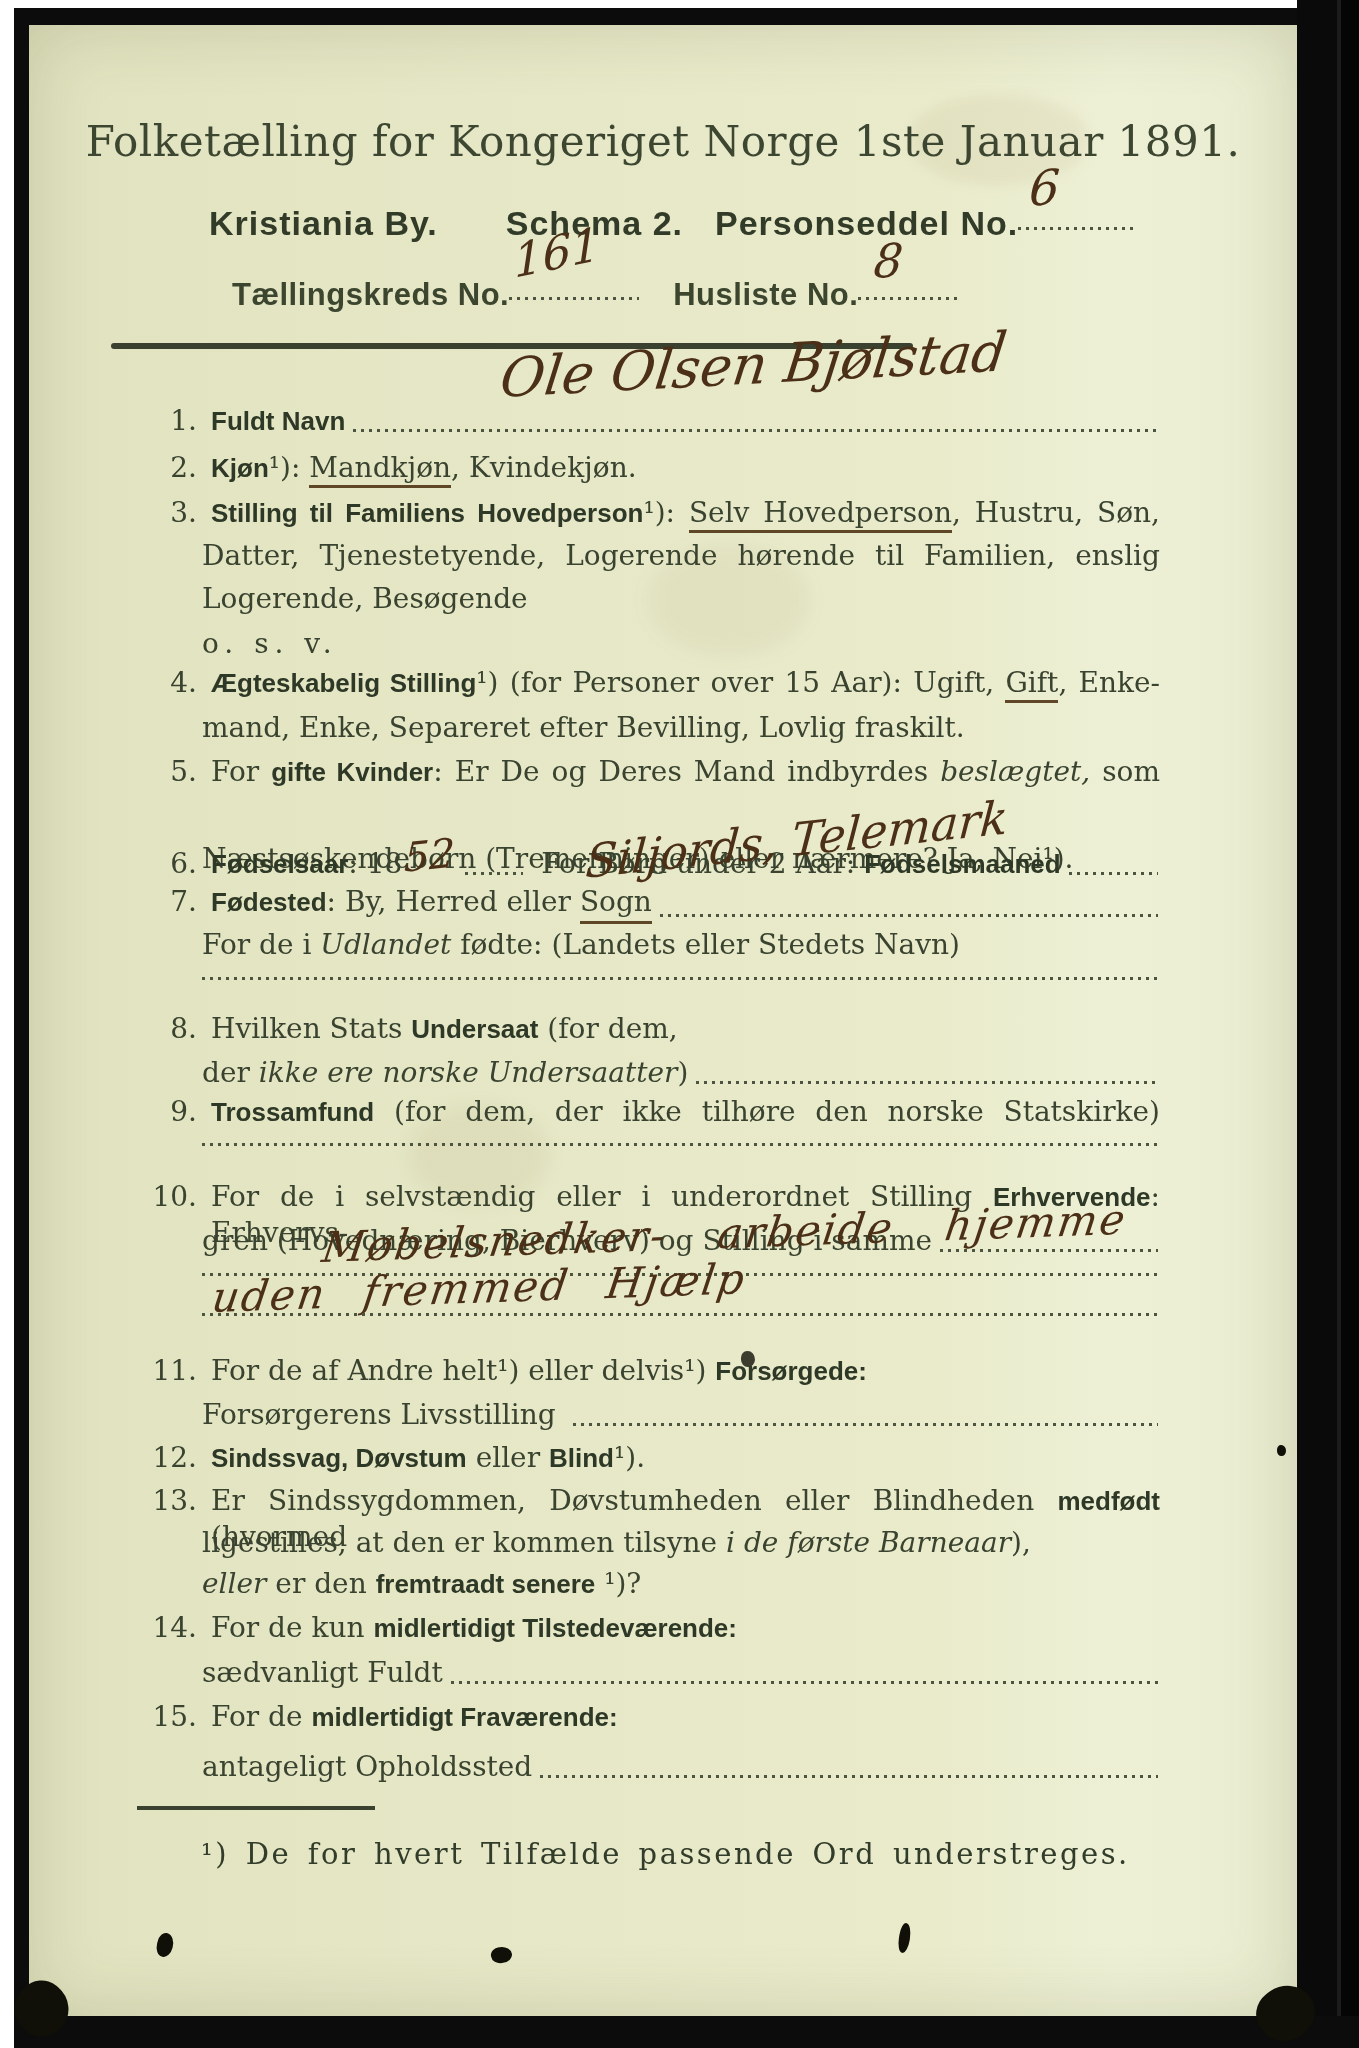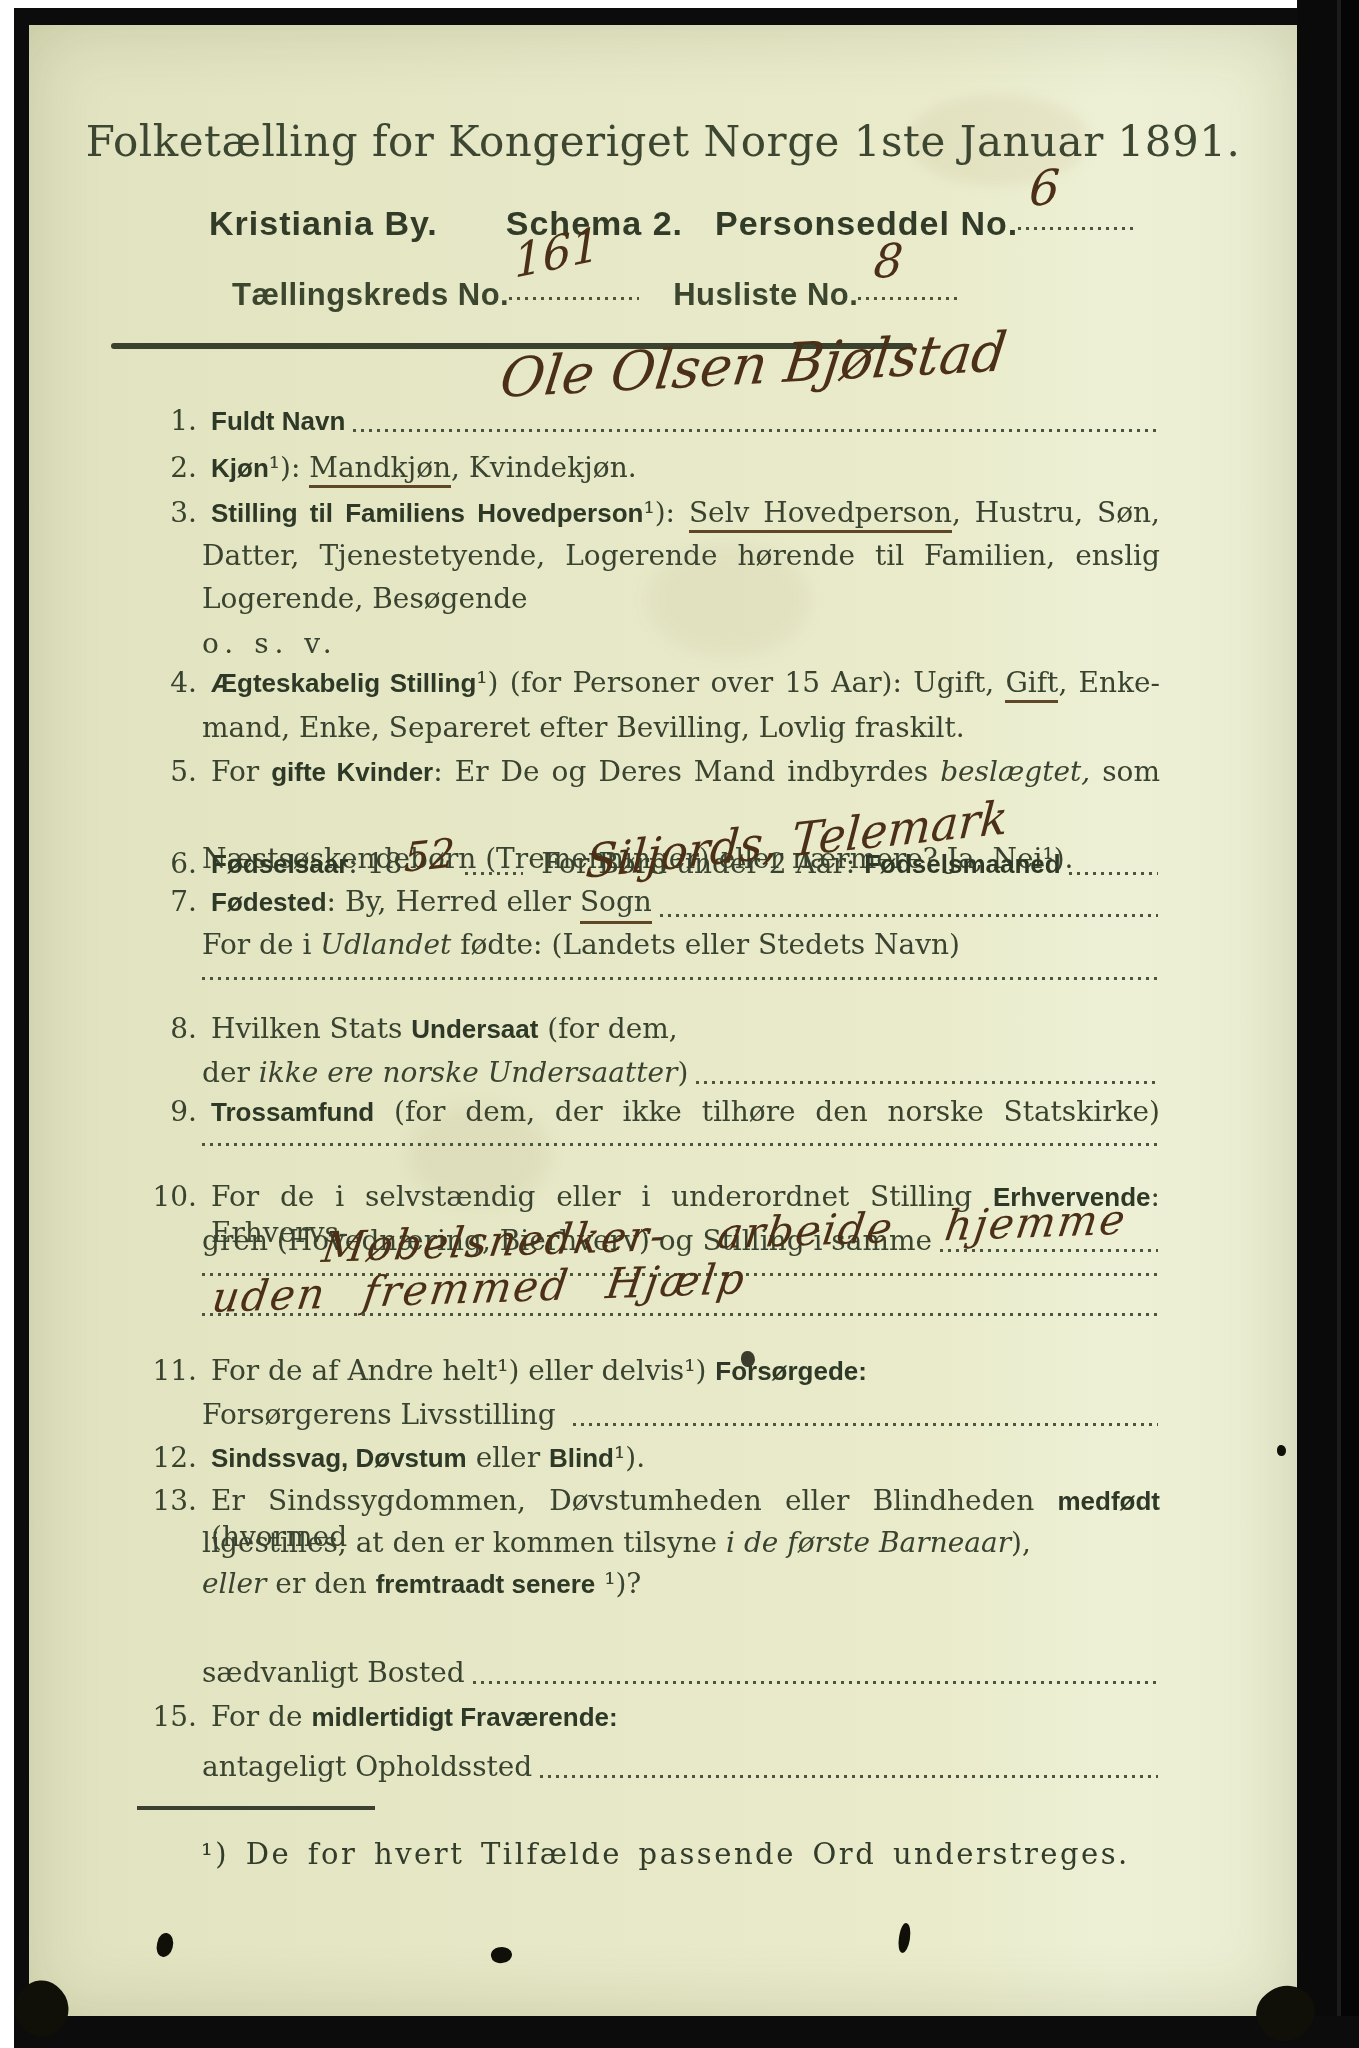--- a/index.html
+++ b/index.html
@@ -194,21 +194,27 @@
 
     <div class="line" style="top:1458px;">
       <span class="no">13.</span>
       <div class="ct jst">
         <span>Er Sindssygdommen, Døvstumheden eller Blindheden </span><span class="b">medfødt</span><span> (hvormed</span>
       </div>
     </div>
     <div class="cont" style="top:1500px;"><span>ligestilles, at den er kommen tilsyne </span><span class="it">i de første Barneaar</span><span>),</span></div>
     <div class="cont" style="top:1541px;"><span class="it">eller</span><span> er den </span><span class="b">fremtraadt senere</span><span> ¹)?</span></div>
 
-    <div class="cont row" style="top:1630px;"><span>sædvanligt Bosted</span><span class="dots"></span></div>
+    <div class="line" style="top:1585px;">
+      <span class="no">14.</span>
+      <div class="ct">
+        <span>For de kun </span><span class="b">midlertidigt Tilstedeværende</span><span class="b">:</span>
+      </div>
+    </div>
+    <div class="cont row" style="top:1630px;"><span>sædvanligt Fuldt</span><span class="dots"></span></div>
 
     <div class="line" style="top:1674px;">
       <span class="no">15.</span>
       <div class="ct">
         <span>For de </span><span class="b">midlertidigt Fraværende</span><span class="b">:</span>
       </div>
     </div>
     <div class="cont row" style="top:1724px;"><span>antageligt Opholdssted</span><span class="dots"></span></div>
 
     <div class="footrule" style="left:108px;top:1781px;width:238px;"></div>

